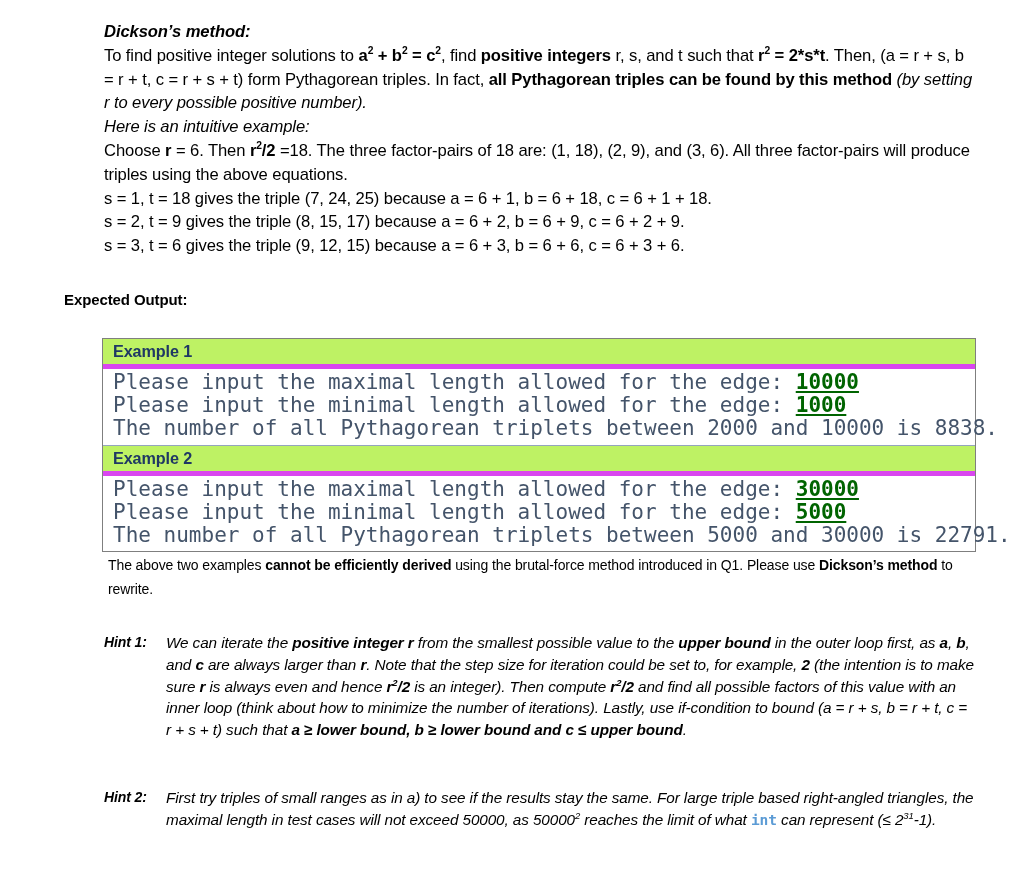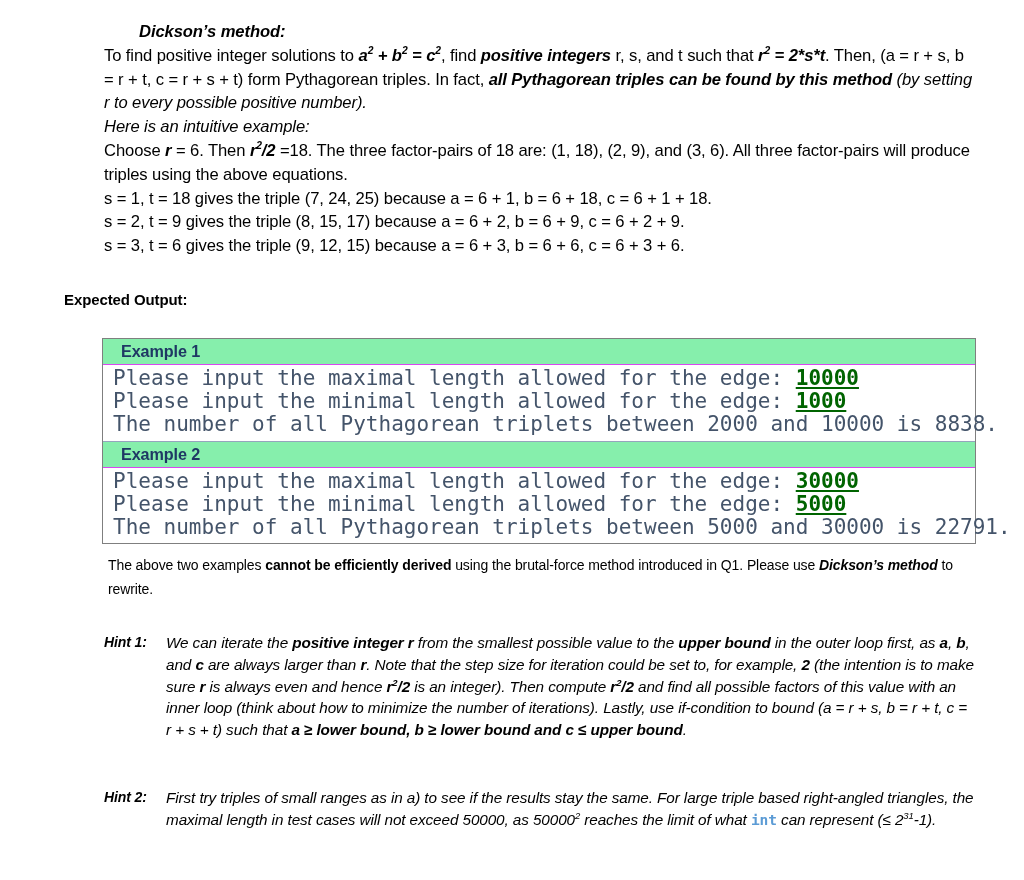--- a/index.html
+++ b/index.html
@@ -18,21 +18,21 @@
   .page {
     position: relative;
     width: 1024px;
     height: 880px;
     box-sizing: border-box;
   }
 
   
   b, .b { font-weight: bold; }
   i, .i { font-style: italic; }
-  .bi { font-weight: bold; font-style: italic; }
+  .bi { font-weight: bold; }
   sup {
     font-size: 0.62em;
     vertical-align: super;
     line-height: 0;
   }
 
   
   .method-block {
     position: absolute;
     left: 104px;
@@ -40,21 +40,20 @@
     width: 872px;
     font-size: 16.6px;
     line-height: 23.8px;
     letter-spacing: -0.1px;
   }
   .method-title {
     font-weight: bold;
     font-style: italic;
     font-size: 16.6px;
     margin-bottom: 0px;
-    margin-left: 35px;
   }
   .method-line { white-space: normal; }
   .intuitive {
     font-style: italic;
   }
 
   
   .expected-heading {
     position: absolute;
     left: 64px;
@@ -68,24 +67,24 @@
   .output-box {
     position: absolute;
     left: 102px;
     top: 338px;
     width: 874px;
     border: 1px solid #7f7f7f;
     box-sizing: border-box;
     background: #ffffff;
   }
   .example-header {
-    background: #86efac;
-    border-bottom: 1px solid #d946ef;
+    background: #bef264;
+    border-bottom: 5px solid #d946ef;
     border-top: 1px solid #95a5bd;
-    padding: 2px 0 3px 18px;
+    padding: 2px 0 3px 10px;
     font-size: 16.2px;
     font-weight: bold;
     color: #1f3864;
     letter-spacing: -0.1px;
     line-height: 20px;
   }
   .example-header.first {
     border-top: none;
   }
   .code-body {

